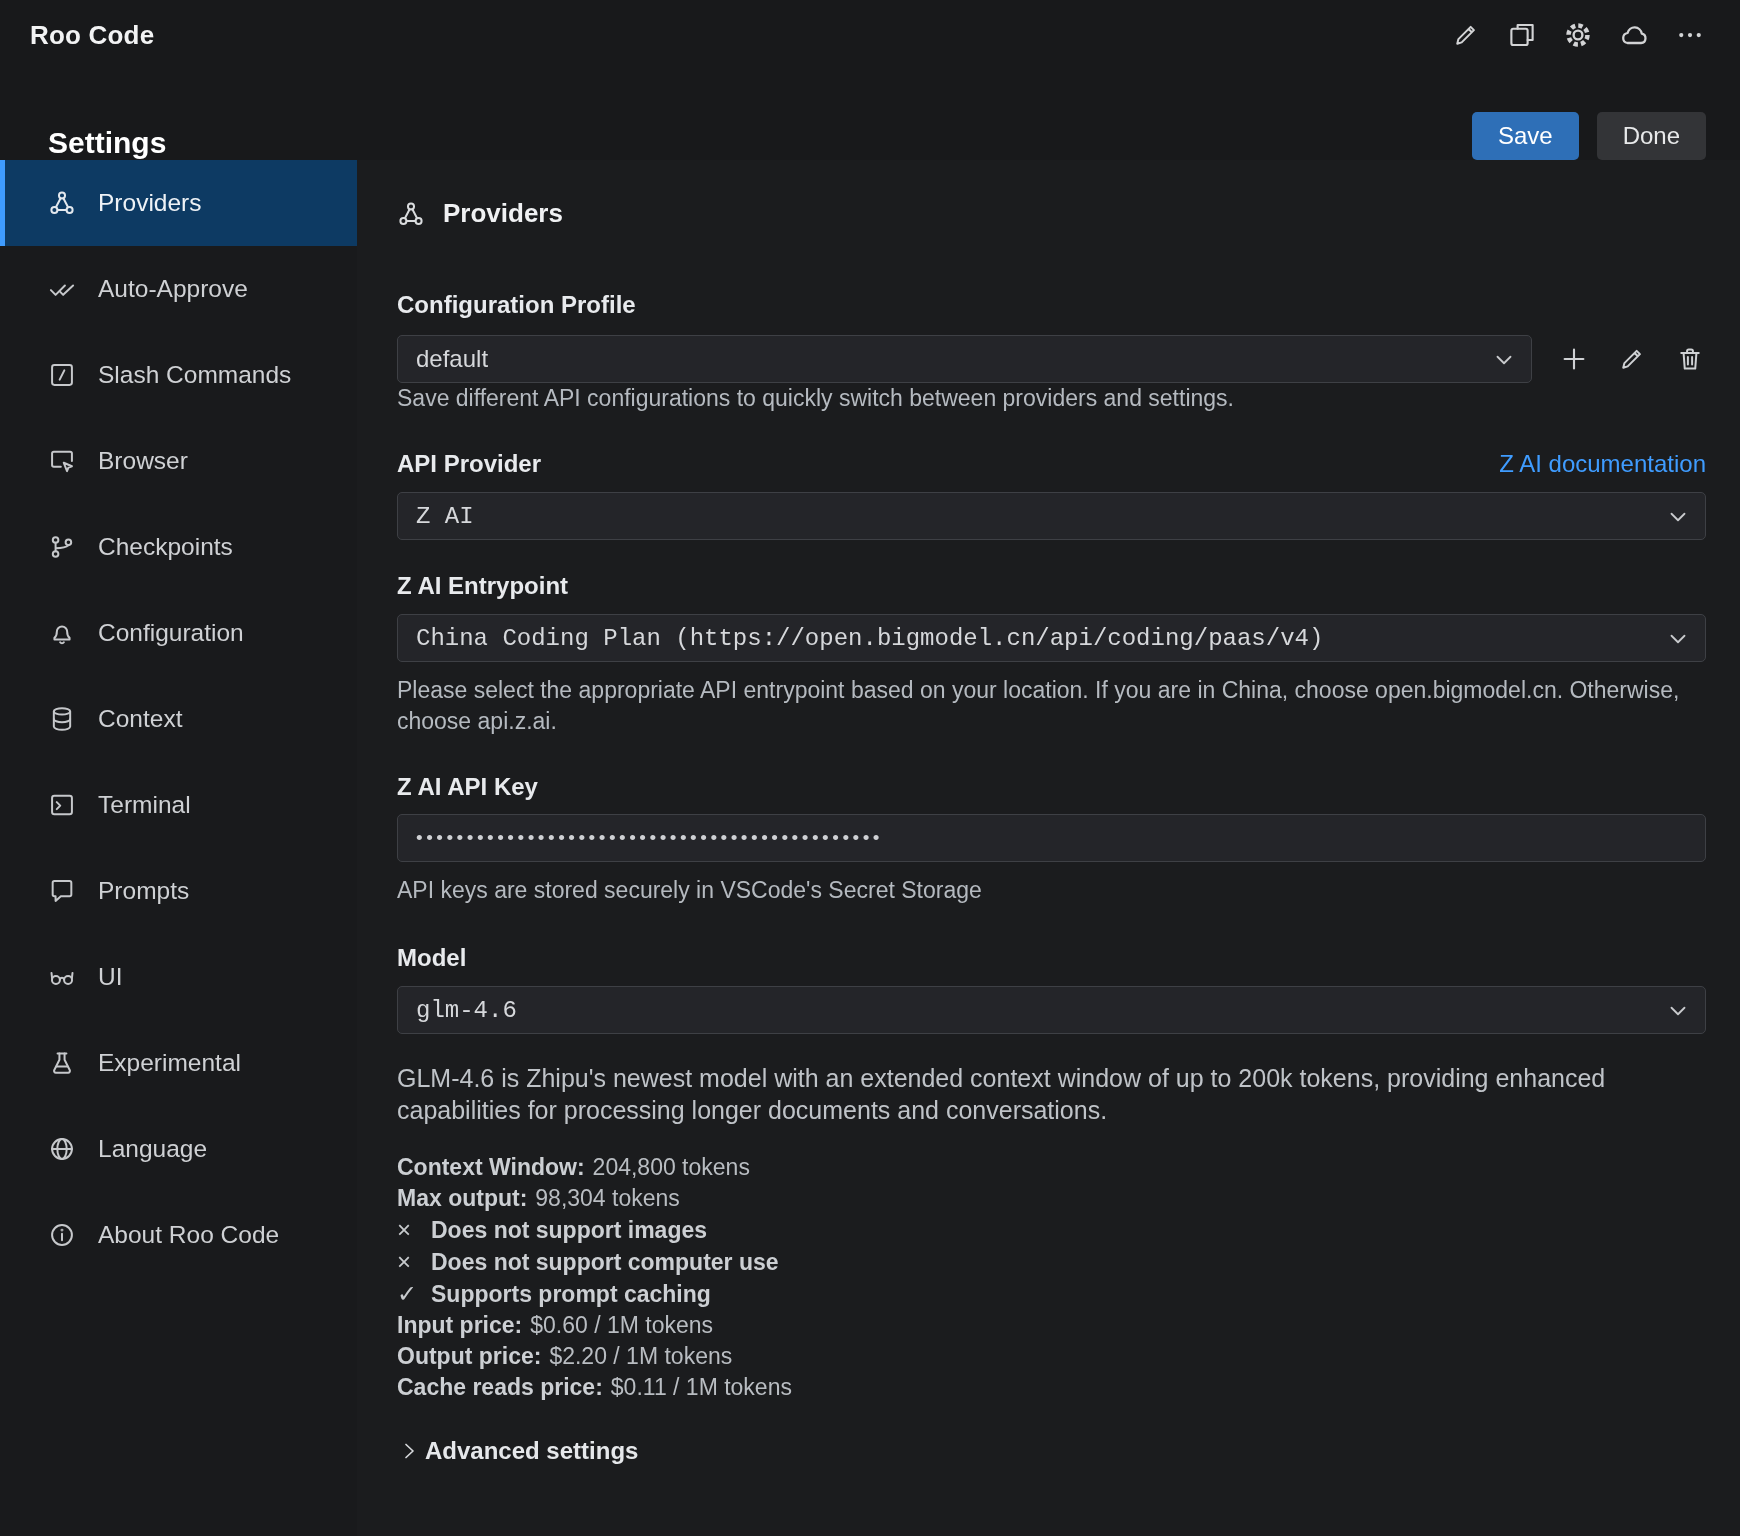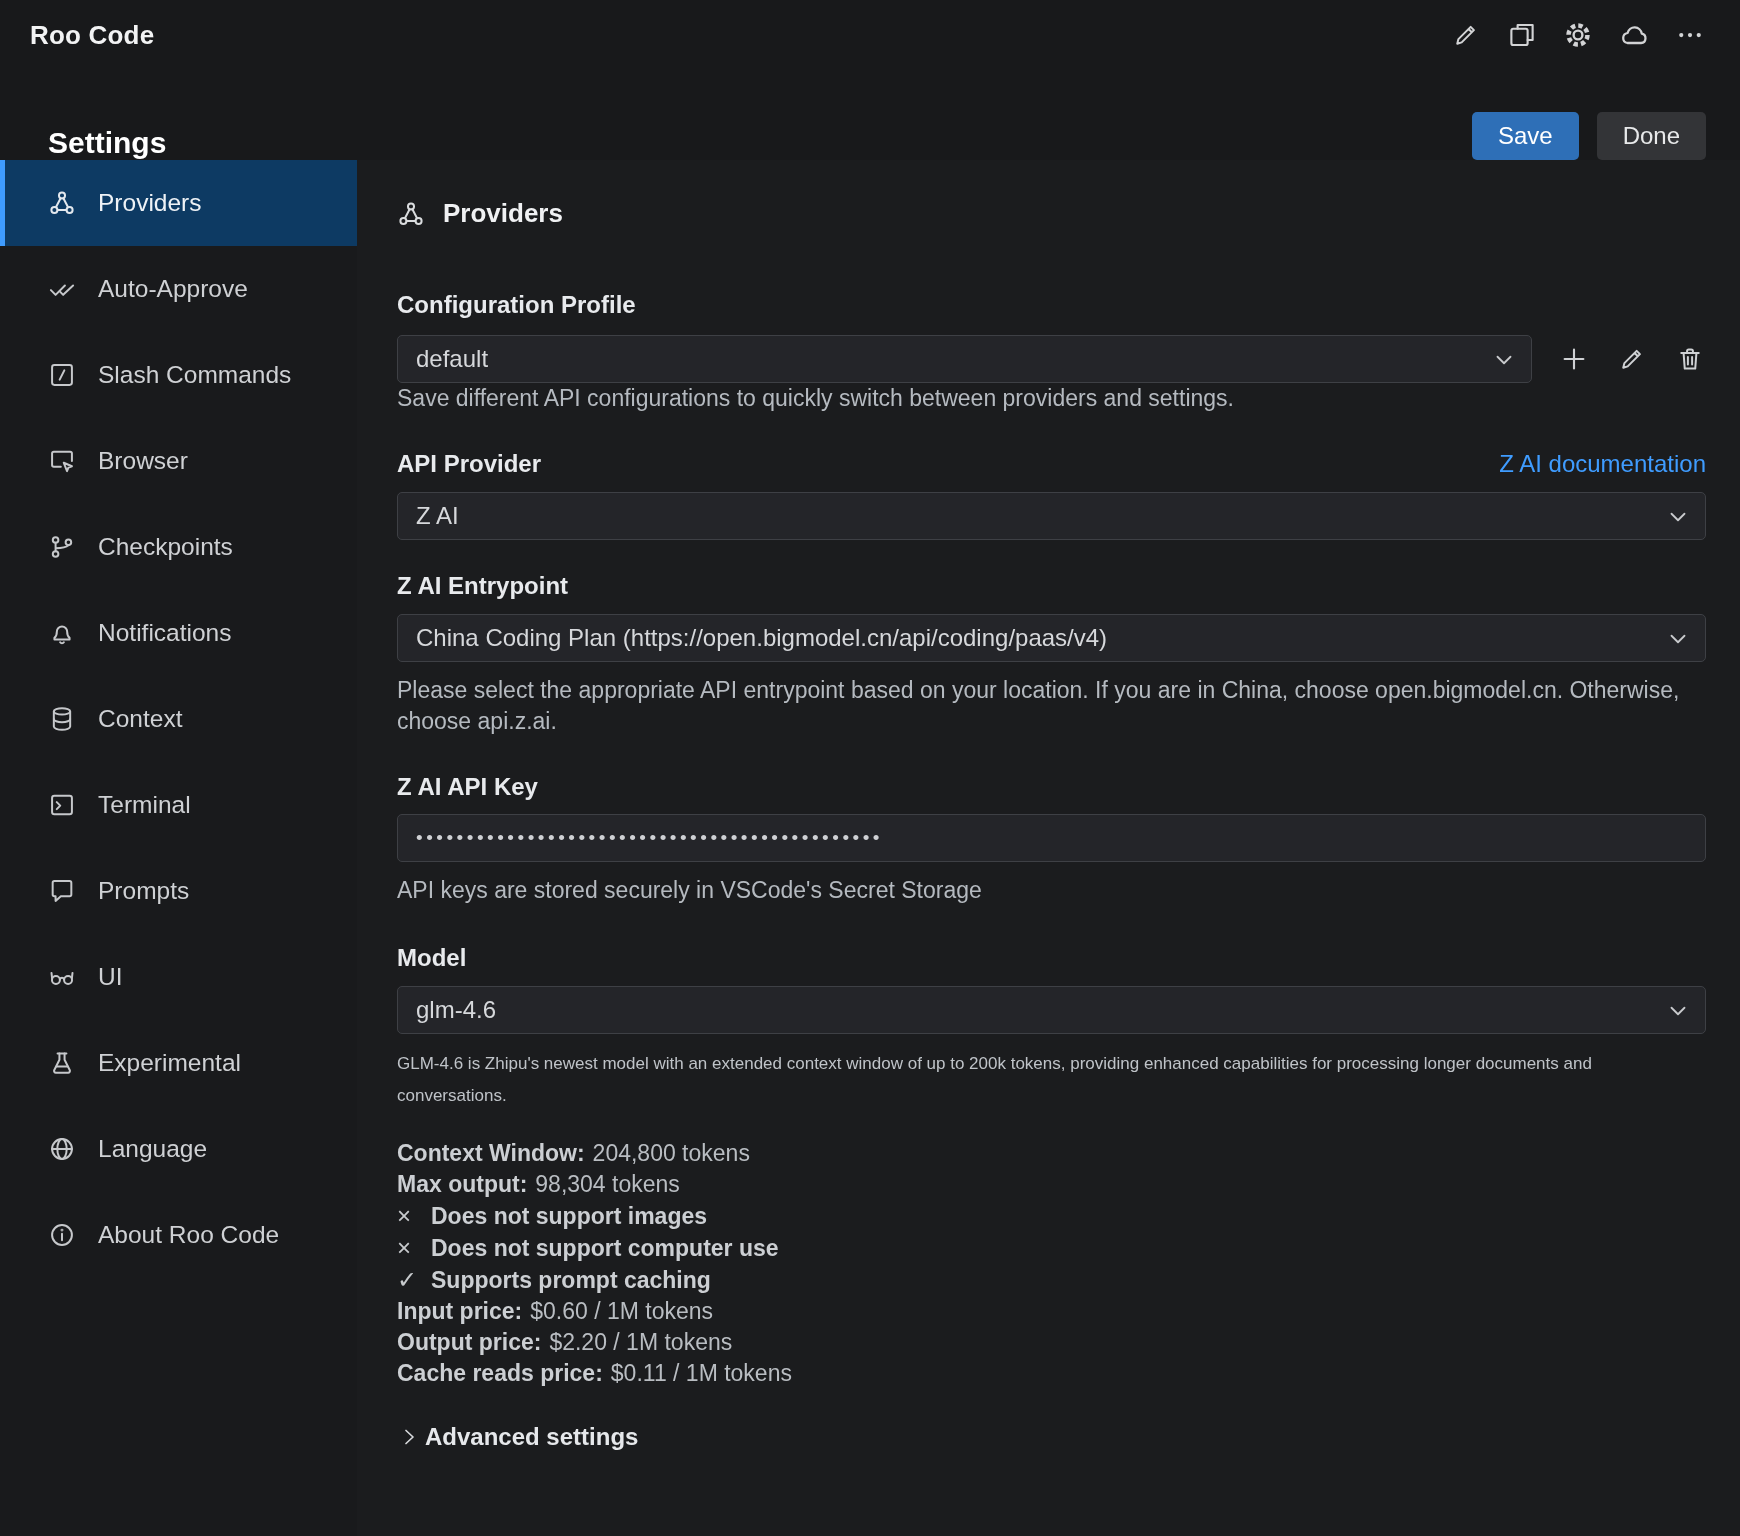--- a/index.html
+++ b/index.html
@@ -66,30 +66,30 @@
   
   .profile-block { margin-top:62px; }
   .profile-row { display:flex; align-items:center; margin-top:16px; }
   .profile-row .select { flex:1; }
   .profile-actions { display:flex; align-items:center; gap:26px; margin-left:26px; color:#cfd1d4; }
   .icon-btn { width:32px; height:32px; display:flex; align-items:center; justify-content:center; cursor:pointer; }
   .profile-block .helper { margin-top:0; }
 
   .label-row { display:flex; align-items:flex-start; justify-content:space-between; }
   .doc-link { font-size:24px; color:#3f9cff; text-decoration:none; cursor:pointer; }
-  .group .select { margin-top:14px; }
+  .group .select { margin-top:14px;font-family:Liberation Mono, monospace; }
   .group .helper { margin-top:13px; }
 
   .password-box {
     height:48px; background:#242529; border:1px solid #3e4045; border-radius:5px;
     display:flex; align-items:center; padding:0 18px; margin-top:13px;
     font-size:19px; letter-spacing:3.5px; color:#cfd1d4; overflow:hidden; white-space:nowrap;
   }
 
-  .model-desc { margin-top:14px; font-size:17px; color:#bfc3c8; line-height:32px; }
+  .model-desc { margin-top:28px; font-size:25px; color:#bfc3c8; line-height:32px; }
 
   .specs { margin-top:26px; }
   .spec-row { font-size:23px; line-height:31px; color:#b9bdc2; display:flex; align-items:baseline; }
   .spec-key { font-weight:700; color:#cccfd3; margin-right:8px; }
   .spec-glyph { width:34px; font-size:24px; color:#c7cacd; display:inline-block; }
   .spec-text { font-weight:700; color:#cccfd3; }
 
   .advanced { display:flex; align-items:center; gap:4px; margin-top:34px; cursor:pointer; }
   .advanced .adv-chev { width:24px; height:24px; color:#d6d8db; }
   .advanced .adv-label { font-size:24px; font-weight:700; color:#e6e8eb; }
@@ -198,21 +198,21 @@
       <span>Checkpoints</span>
     </div>
 
     <div class="nav-item">
       <span class="nav-ic">
         <svg width="28" height="28" viewBox="0 0 24 24" class="stroke-ic">
             <path d="M5.5 17.5 h13 v-1.3 c-1.6-1.1-2.1-2.7-2.1-5.4 a4.4 4.4 0 0 0 -8.8 0 c0 2.7-.5 4.3-2.1 5.4 z"></path>
             <path d="M10.4 20 a1.9 1.9 0 0 0 3.2 0"></path>
           </svg>
       </span>
-      <span>Notifications</span>
+      <span>Configuration</span>
     </div>
 
     <div class="nav-item">
       <span class="nav-ic">
         <svg width="28" height="28" viewBox="0 0 24 24" class="stroke-ic">
             <ellipse cx="12" cy="5.5" rx="7" ry="2.7"></ellipse>
             <path d="M5 5.5 v6.5 c0 1.5 3.1 2.7 7 2.7 s7-1.2 7-2.7 V5.5"></path>
             <path d="M5 12 v6.5 c0 1.5 3.1 2.7 7 2.7 s7-1.2 7-2.7 V12"></path>
           </svg>
       </span>

